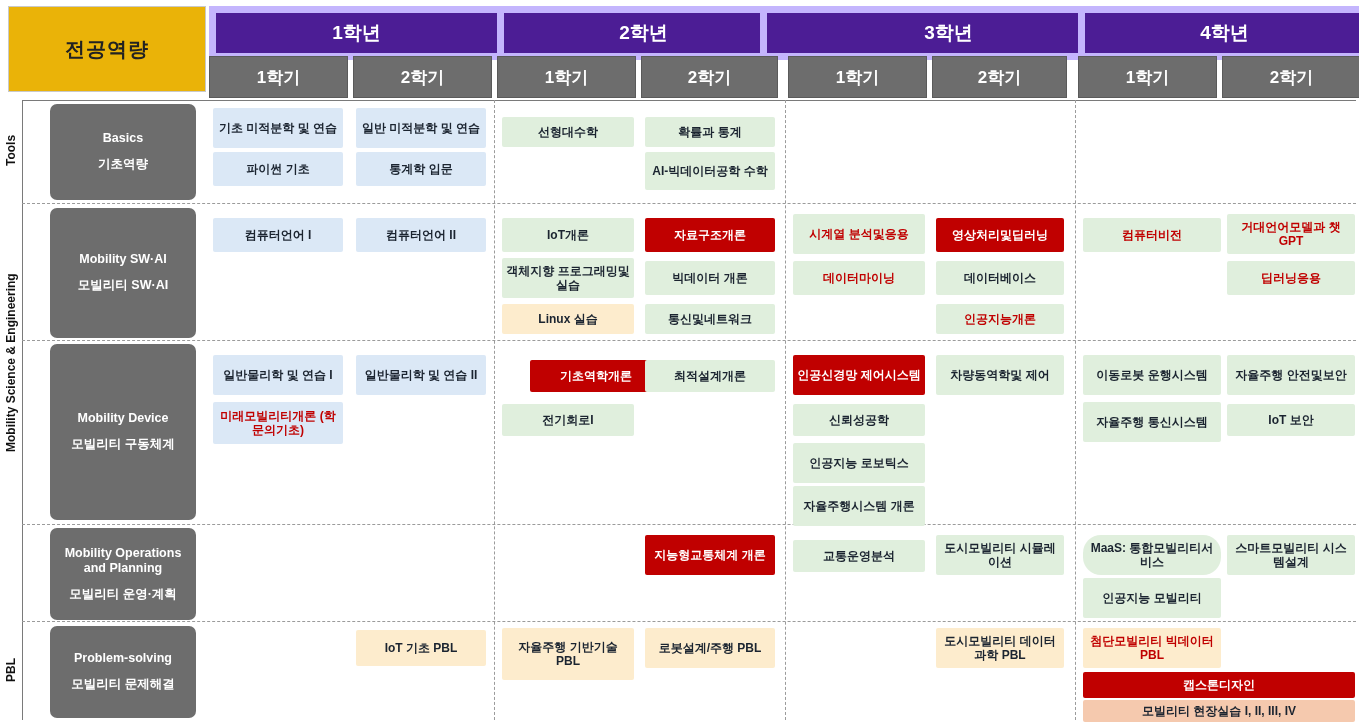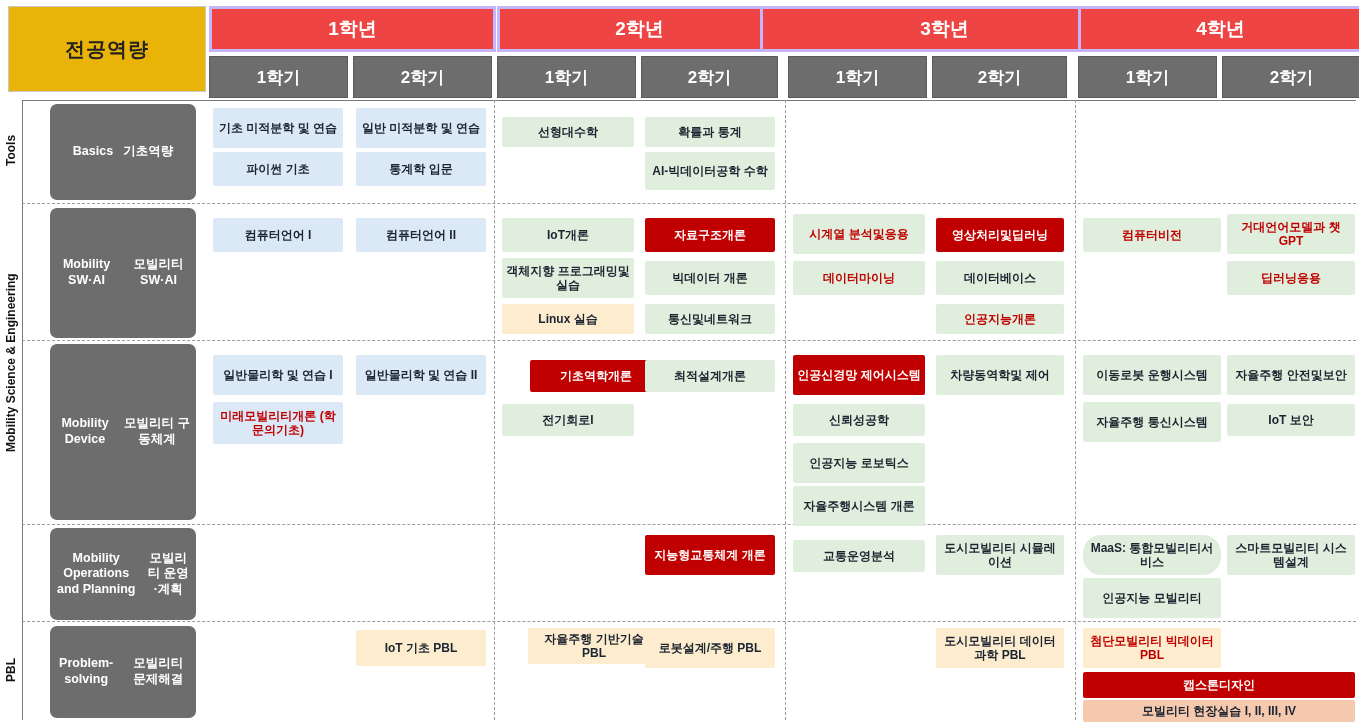--- a/index.html
+++ b/index.html
@@ -14,21 +14,21 @@
 
   
   .hdr-title{
     position:absolute;left:8px;top:6px;width:196px;height:84px;
     background:#eab308;border:1px solid #c9c9c9;
     display:flex;align-items:center;justify-content:center;
     font-size:20px;font-weight:bold;color:#222;letter-spacing:1px;
   }
   .yr{
     position:absolute;top:6px;height:40px;
-    background:#ef4444;color:#fff;border:3px solid #c4b5fd;
+    background:#4c1d95;color:#fff;border:7px solid #c4b5fd;
     display:flex;align-items:center;justify-content:center;
     font-size:19px;font-weight:bold;
   }
   .sem{
     position:absolute;top:56px;height:40px;
     background:#6d6d6d;color:#fff;border:1px solid #5a5a5a;
     display:flex;align-items:center;justify-content:center;
     font-size:17px;font-weight:bold;
   }
 
@@ -38,21 +38,21 @@
     writing-mode:vertical-rl;transform:rotate(180deg);
     display:flex;align-items:center;justify-content:center;
     font-size:12px;font-weight:bold;color:#111;
     width:18px;
   }
 
   
   .area{
     position:absolute;
     background:#6d6d6d;color:#fff;border-radius:7px;
-    display:flex;align-items:center;justify-content:center;
+    display:flex;flex-direction:column;align-items:center;justify-content:center;
     gap:10px;text-align:center;font-weight:bold;font-size:12.5px;
     padding:4px 6px;box-sizing:border-box;
   }
   .area .en{line-height:1.25;}
   .area .ko{line-height:1.25;}
 
   
   .course{
     position:absolute;
     display:flex;align-items:center;justify-content:center;
@@ -162,19 +162,19 @@
     <div class="course c-green" style="left: 1227px; top: 404px; width: 128px; height: 32px;">IoT 보안</div>
     <div class="course c-green" style="left: 793px; top: 443px; width: 132px; height: 40px;">인공지능 로보틱스</div>
     <div class="course c-green" style="left: 793px; top: 486px; width: 132px; height: 40px;">자율주행시스템 개론</div>
     <div class="course c-red" style="left: 645px; top: 535px; width: 130px; height: 40px;">지능형교통체계 개론</div>
     <div class="course c-green" style="left: 793px; top: 540px; width: 132px; height: 32px;">교통운영분석</div>
     <div class="course c-green" style="left: 936px; top: 535px; width: 128px; height: 40px;">도시모빌리티 시뮬레이션</div>
     <div class="course c-green" style="left: 1083px; top: 535px; width: 138px; height: 40px; border-radius: 18px;">MaaS: 통합모빌리티서비스</div>
     <div class="course c-green" style="left: 1227px; top: 535px; width: 128px; height: 40px;">스마트모빌리티 시스템설계</div>
     <div class="course c-green" style="left: 1083px; top: 578px; width: 138px; height: 40px;">인공지능 모빌리티</div>
     <div class="course c-cream" style="left: 356px; top: 630px; width: 130px; height: 36px;">IoT 기초 PBL</div>
-    <div class="course c-cream" style="left: 528px; top: 628px; width: 132px; height: 36px;">자율주행 기반기술 PBL</div>
+    <div class="course c-cream" style="left: 502px; top: 628px; width: 132px; height: 52px;">자율주행 기반기술 PBL</div>
     <div class="course c-cream" style="left: 645px; top: 628px; width: 130px; height: 40px;">로봇설계/주행 PBL</div>
     <div class="course c-cream" style="left: 936px; top: 628px; width: 128px; height: 40px;">도시모빌리티 데이터과학 PBL</div>
     <div class="course c-cream-red" style="left: 1083px; top: 628px; width: 138px; height: 40px;">첨단모빌리티 빅데이터 PBL</div>
     <div class="course c-red" style="left: 1083px; top: 672px; width: 272px; height: 26px;">캡스톤디자인</div>
     <div class="course c-salmon" style="left: 1083px; top: 700px; width: 272px; height: 22px;">모빌리티 현장실습 I, II, III, IV</div>
   </div>
 
 </body></html>

